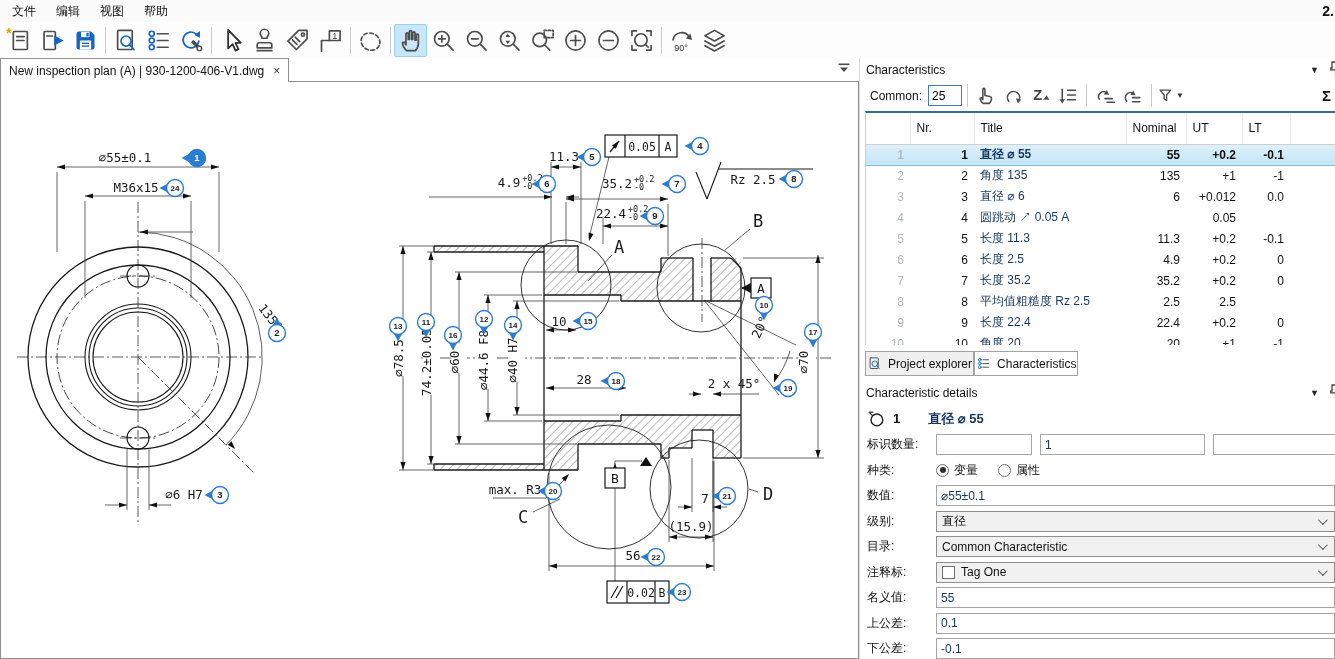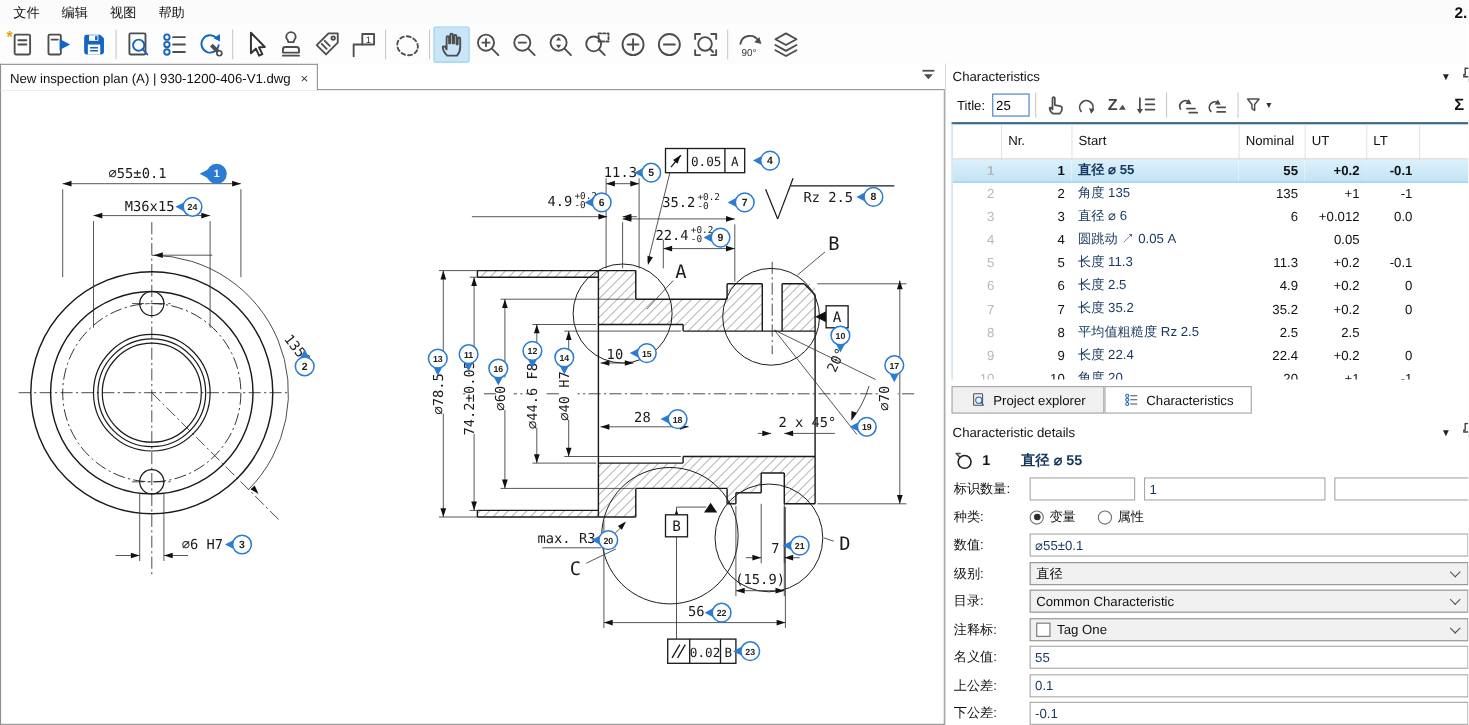--- a/index.html
+++ b/index.html
@@ -45,21 +45,21 @@
   table.chars { border-collapse:collapse; table-layout:fixed; width:480px; }
   table.chars th { height:31px; font-weight:normal; text-align:left; padding:0 6px; border-bottom:1px solid #cfcfcf; border-right:1px solid #e4e4e4; white-space:nowrap; }
   table.chars td { height:21px; padding:0 6px; white-space:nowrap; overflow:hidden; }
   td.idx { color:#b3b9bf; text-align:right; }
   td.nr { text-align:right; }
   td.tt { color:#17375e; }
   td.num { text-align:right; }
   tr.sel td { background:linear-gradient(#def1fb,#c2e4f6); font-weight:bold; border-top:1px solid #74bce4; border-bottom:1px solid #74bce4; }
   
   .dock-tabs { display:flex; margin:6px 0 0 2px; flex:none; }
-  .dtab { height:25px; display:flex; align-items:center; gap:6px; padding:0 16px; border:1px solid #a3a3a3; background:#f0f0f0; font-size:12px; }
+  .dtab { height:25px; display:flex; align-items:center; gap:6px; padding:0 1px; border:1px solid #a3a3a3; background:#f0f0f0; font-size:12px; }
   .dtab.active { background:#fff; border-left-color:#a3a3a3; }
   
   .dethead { margin-top:7px; }
   .details { flex:1; padding:2px 0 0 4px; display:flex; flex-direction:column; }
   .dtitle { display:flex; align-items:center; height:27px; font-weight:bold; }
   .dtitle .nr1 { margin-left:8px; font-size:13px; }
   .dtitle .ttl { margin-left:28px; color:#17375e; font-size:13px; }
   .drow { display:flex; align-items:center; height:25.5px; flex:none; }
   .dlabel { width:69px; flex:none; }
   .dinput { height:21px; border:1px solid #a6a6a6; padding:0 4px; font-size:12px; font-family:inherit; color:#17375e; background:#fff; }
@@ -632,21 +632,21 @@
       <span class="cap">Characteristics</span>
       <span class="sp"></span>
       <span class="caret">▼</span>
       <span class="pin">
         <svg width="13" height="15" viewBox="0 0 13 15">
             <path d="M3 1 h7 v6 h1.2 v1.8 H1.8 V7 H3 z M6.5 8.8 v5" fill="none" stroke="#444" stroke-width="1.3"></path>
           </svg>
       </span>
     </div>
     <div class="ptools">
-      <label>Title:</label>
+      <label>Common:</label>
       <input class="start-input" value="25" style="">
       <span class="psep"></span>
       <span id="ptool-icons" style="display:flex;align-items:center;">
           <span class="pbtn">
             <svg width="21" height="21" viewBox="0 0 20 20">
               <path class="s" stroke-width="1.3" d="M7 17.5 c-1.6-1.1 -3-3.1 -3-5 l1.5-.3 1 1.7 V4.2 a1 1 0 0 1 2 0 V10 l4.8 .9 c1 .2 1.5 .9 1.5 1.9 0 1.9 -.9 3.6 -2 4.7 z"></path>
             </svg>
           </span>
           <span class="pbtn">
             <svg width="21" height="21" viewBox="0 0 20 20">
@@ -704,21 +704,21 @@
             <col style="width:152px">
             <col style="width:60px">
             <col style="width:56px">
             <col style="width:48px">
             <col>
           </colgroup>
           <thead>
             <tr>
               <th></th>
               <th>Nr.</th>
-              <th>Start</th>
+              <th>Title</th>
               <th>Nominal</th>
               <th>UT</th>
               <th>LT</th>
               <th></th>
             </tr>
           </thead>
           <tbody>
             <tr class="sel">
   <td class="idx">1</td>
   <td class="nr">1</td>

